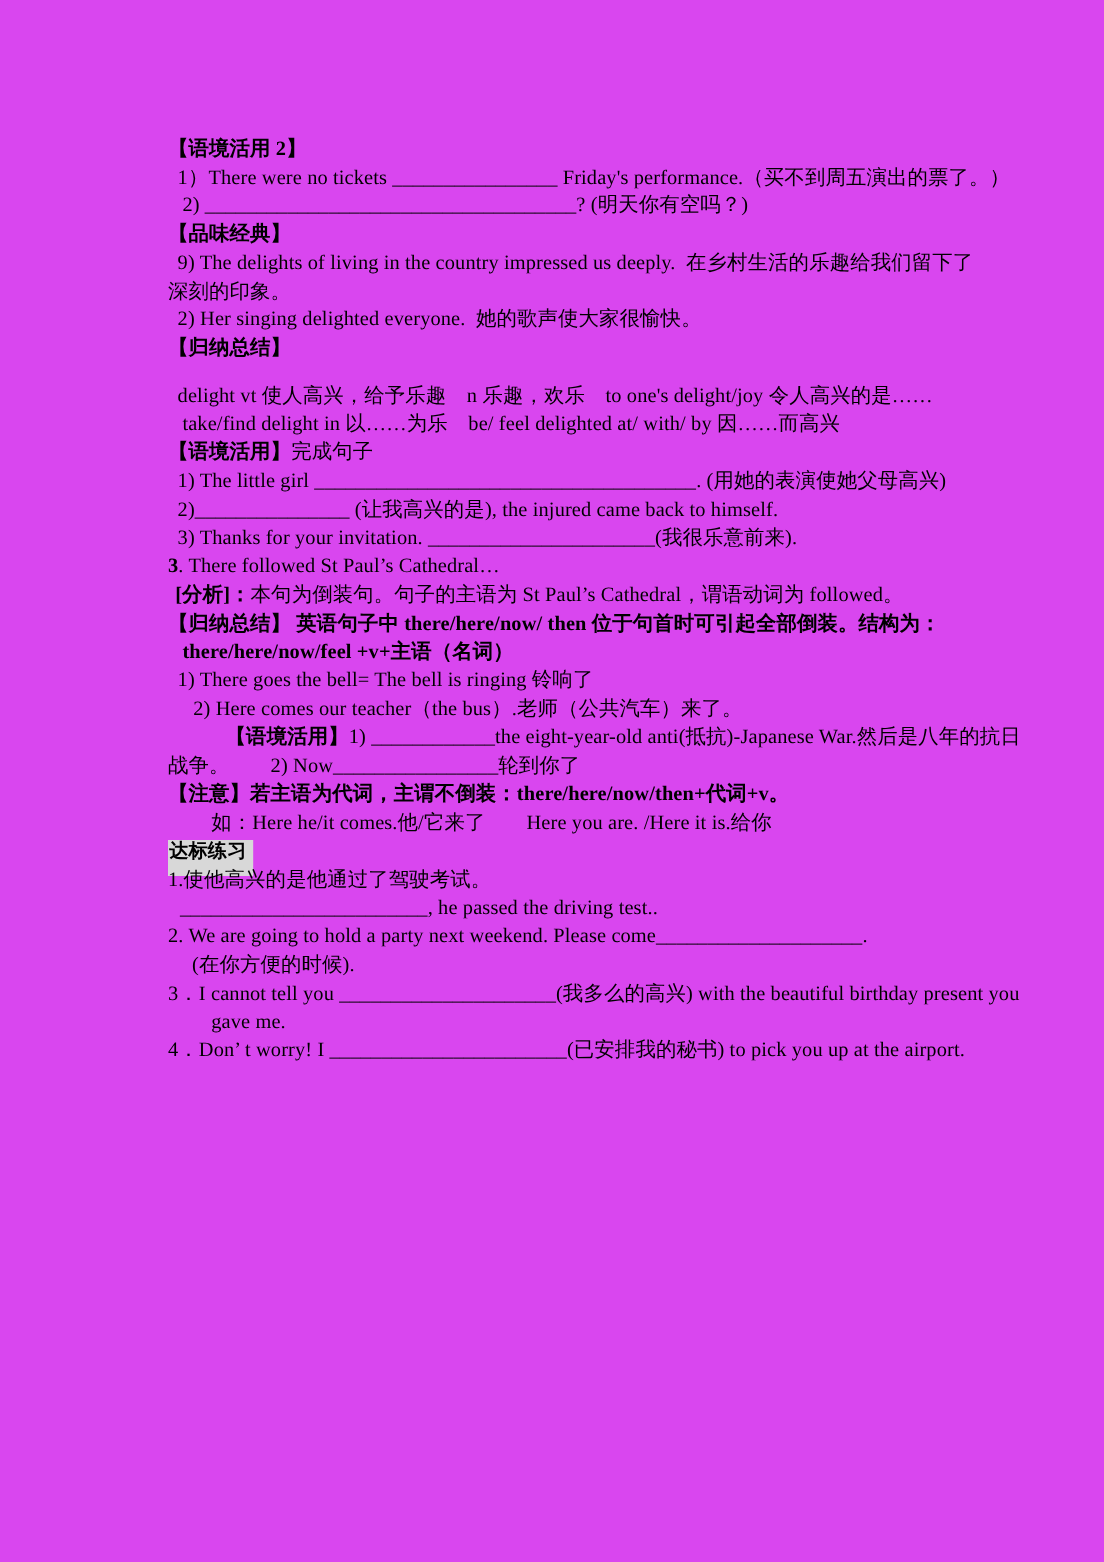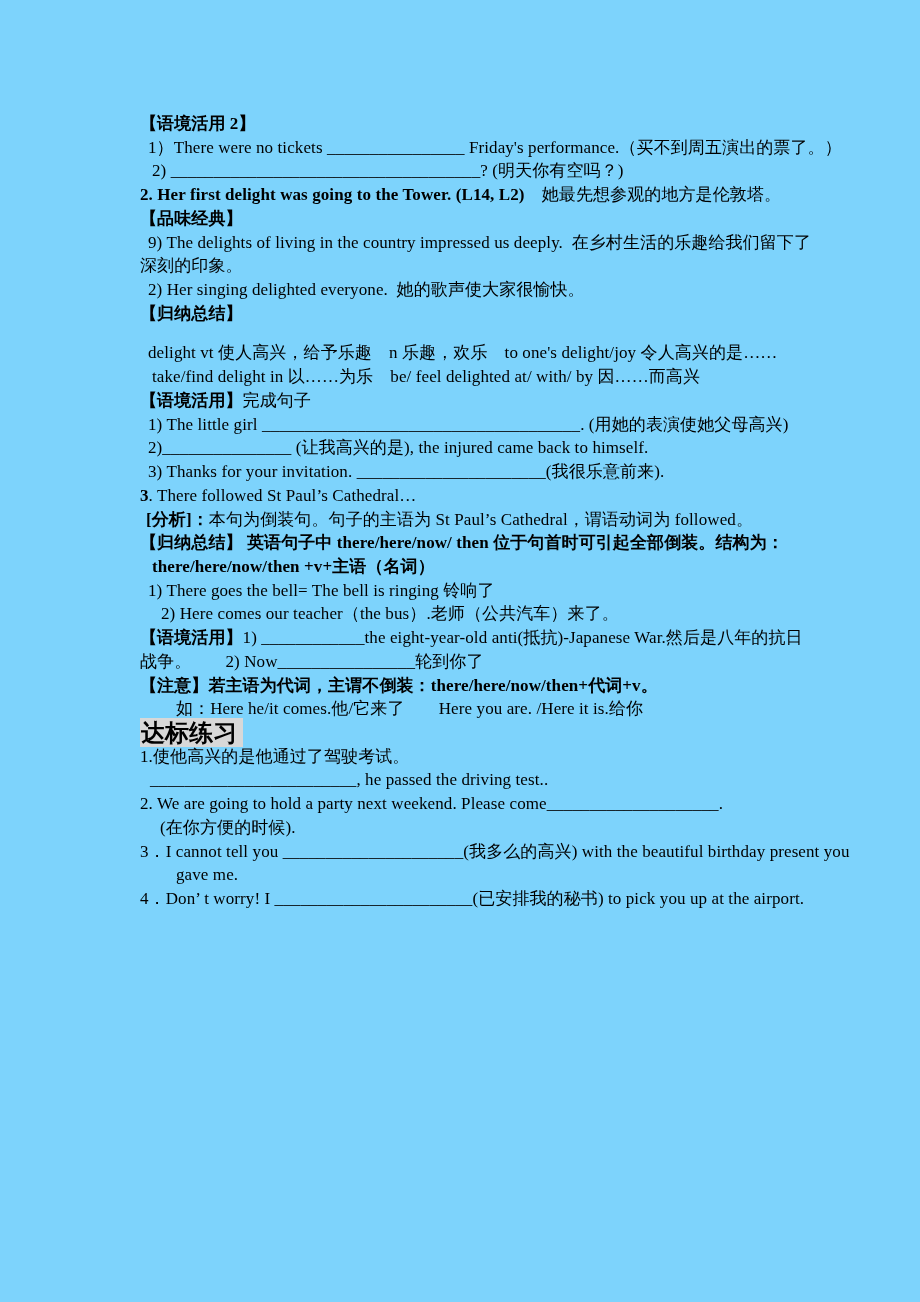--- a/index.html
+++ b/index.html
@@ -29,51 +29,50 @@
     white-space: pre;
   }
   .line span {
     letter-spacing: 0.1px;
   }
   .b {
     font-weight: 700;
   }
   .hl {
     font-family: "Liberation Sans", "DejaVu Sans", sans-serif;
-    font-size: 24px;
-    padding: 1px 6px 1px 1px;
+    font-size: 16px;
+    padding: 1px 6px 12px 1px;
   }
 </style>
 </head>
 <body>
 
-<div class="page" style="background: #7dd3fc; color: rgb(0, 0, 0);">
+<div class="page" style="background: #d946ef; color: rgb(0, 0, 0);">
   <div class="doc-body" id="doc">
       <p class="line" style="padding-left: 0px;"><span class="b">【语境活用 2】</span></p>
       <p class="line" style="padding-left: 8px;"><span class="">1）There were no tickets ________________ Friday's performance.（买不到周五演出的票了。）</span></p>
       <p class="line" style="padding-left: 12px;"><span class="">2) ____________________________________? (明天你有空吗？)</span></p>
-      <p class="line" style="padding-left: 0px;"><span class="b">2. Her first delight was going to the Tower. (L14, L2)</span><span class="">　她最先想参观的地方是伦敦塔。</span></p>
       <p class="line" style="padding-left: 0px;"><span class="b">【品味经典】</span></p>
       <p class="line" style="padding-left: 8px;"><span class="">9) The delights of living in the country impressed us deeply.  在乡村生活的乐趣给我们留下了</span></p>
       <p class="line" style="padding-left: 0px;"><span class="">深刻的印象。</span></p>
       <p class="line" style="padding-left: 8px;"><span class="">2) Her singing delighted everyone.  她的歌声使大家很愉快。</span></p>
       <p class="line" style="padding-left: 0px;"><span class="b">【归纳总结】</span></p>
       <p class="line" style="padding-left: 8px; margin-top: 16px;"><span class="">delight vt 使人高兴，给予乐趣　n 乐趣，欢乐　to one's delight/joy 令人高兴的是……</span></p>
       <p class="line" style="padding-left: 12px;"><span class="">take/find delight in 以……为乐　be/ feel delighted at/ with/ by 因……而高兴</span></p>
       <p class="line" style="padding-left: 0px;"><span class="b">【语境活用】</span><span class="">完成句子</span></p>
       <p class="line" style="padding-left: 8px;"><span class="">1) The little girl _____________________________________. (用她的表演使她父母高兴)</span></p>
       <p class="line" style="padding-left: 8px;"><span class="">2)_______________ (让我高兴的是), the injured came back to himself.</span></p>
       <p class="line" style="padding-left: 8px;"><span class="">3) Thanks for your invitation. ______________________(我很乐意前来).</span></p>
       <p class="line" style="padding-left: 0px;"><span class="b">3</span><span class="">. There followed St Paul’s Cathedral…</span></p>
       <p class="line" style="padding-left: 6px;"><span class="b">[分析]：</span><span class="">本句为倒装句。句子的主语为 St Paul’s Cathedral，谓语动词为 followed。</span></p>
       <p class="line" style="padding-left: 0px;"><span class="b">【归纳总结】 英语句子中 there/here/now/ then 位于句首时可引起全部倒装。结构为：</span></p>
-      <p class="line" style="padding-left: 12px;"><span class="b">there/here/now/then +v+主语（名词）</span></p>
+      <p class="line" style="padding-left: 12px;"><span class="b">there/here/now/feel +v+主语（名词）</span></p>
       <p class="line" style="padding-left: 8px;"><span class="">1) There goes the bell= The bell is ringing 铃响了</span></p>
       <p class="line" style="padding-left: 8px; margin-left: 13px;"><span class="">2) Here comes our teacher（the bus）.老师（公共汽车）来了。</span></p>
-      <p class="line" style="padding-left: 0px;"><span class="b">【语境活用】</span><span class="">1) ____________the eight-year-old anti(抵抗)-Japanese War.然后是八年的抗日</span></p>
+      <p class="line" style="padding-left: 0px; margin-left: 48px;"><span class="b">【语境活用】</span><span class="">1) ____________the eight-year-old anti(抵抗)-Japanese War.然后是八年的抗日</span></p>
       <p class="line" style="padding-left: 0px;"><span class="">战争。　　2) Now________________轮到你了</span></p>
       <p class="line" style="padding-left: 0px;"><span class="b">【注意】若主语为代词，主谓不倒装：there/here/now/then+代词+v。</span></p>
       <p class="line" style="padding-left: 36px;"><span class="">如：Here he/it comes.他/它来了　　Here you are. /Here it is.给你</span></p>
       <p class="line" style="padding-left: 0px;"><span class="b hl" style="background: rgb(216, 216, 216);">达标练习</span></p>
       <p class="line" style="padding-left: 0px;"><span class="">1.使他高兴的是他通过了驾驶考试。</span></p>
       <p class="line" style="padding-left: 10px;"><span class="">________________________, he passed the driving test..</span></p>
       <p class="line" style="padding-left: 0px;"><span class="">2. We are going to hold a party next weekend. Please come____________________.</span></p>
       <p class="line" style="padding-left: 20px;"><span class="">(在你方便的时候).</span></p>
       <p class="line" style="padding-left: 0px;"><span class="">3．I cannot tell you _____________________(我多么的高兴) with the beautiful birthday present you</span></p>
       <p class="line" style="padding-left: 36px;"><span class="">gave me.</span></p>

